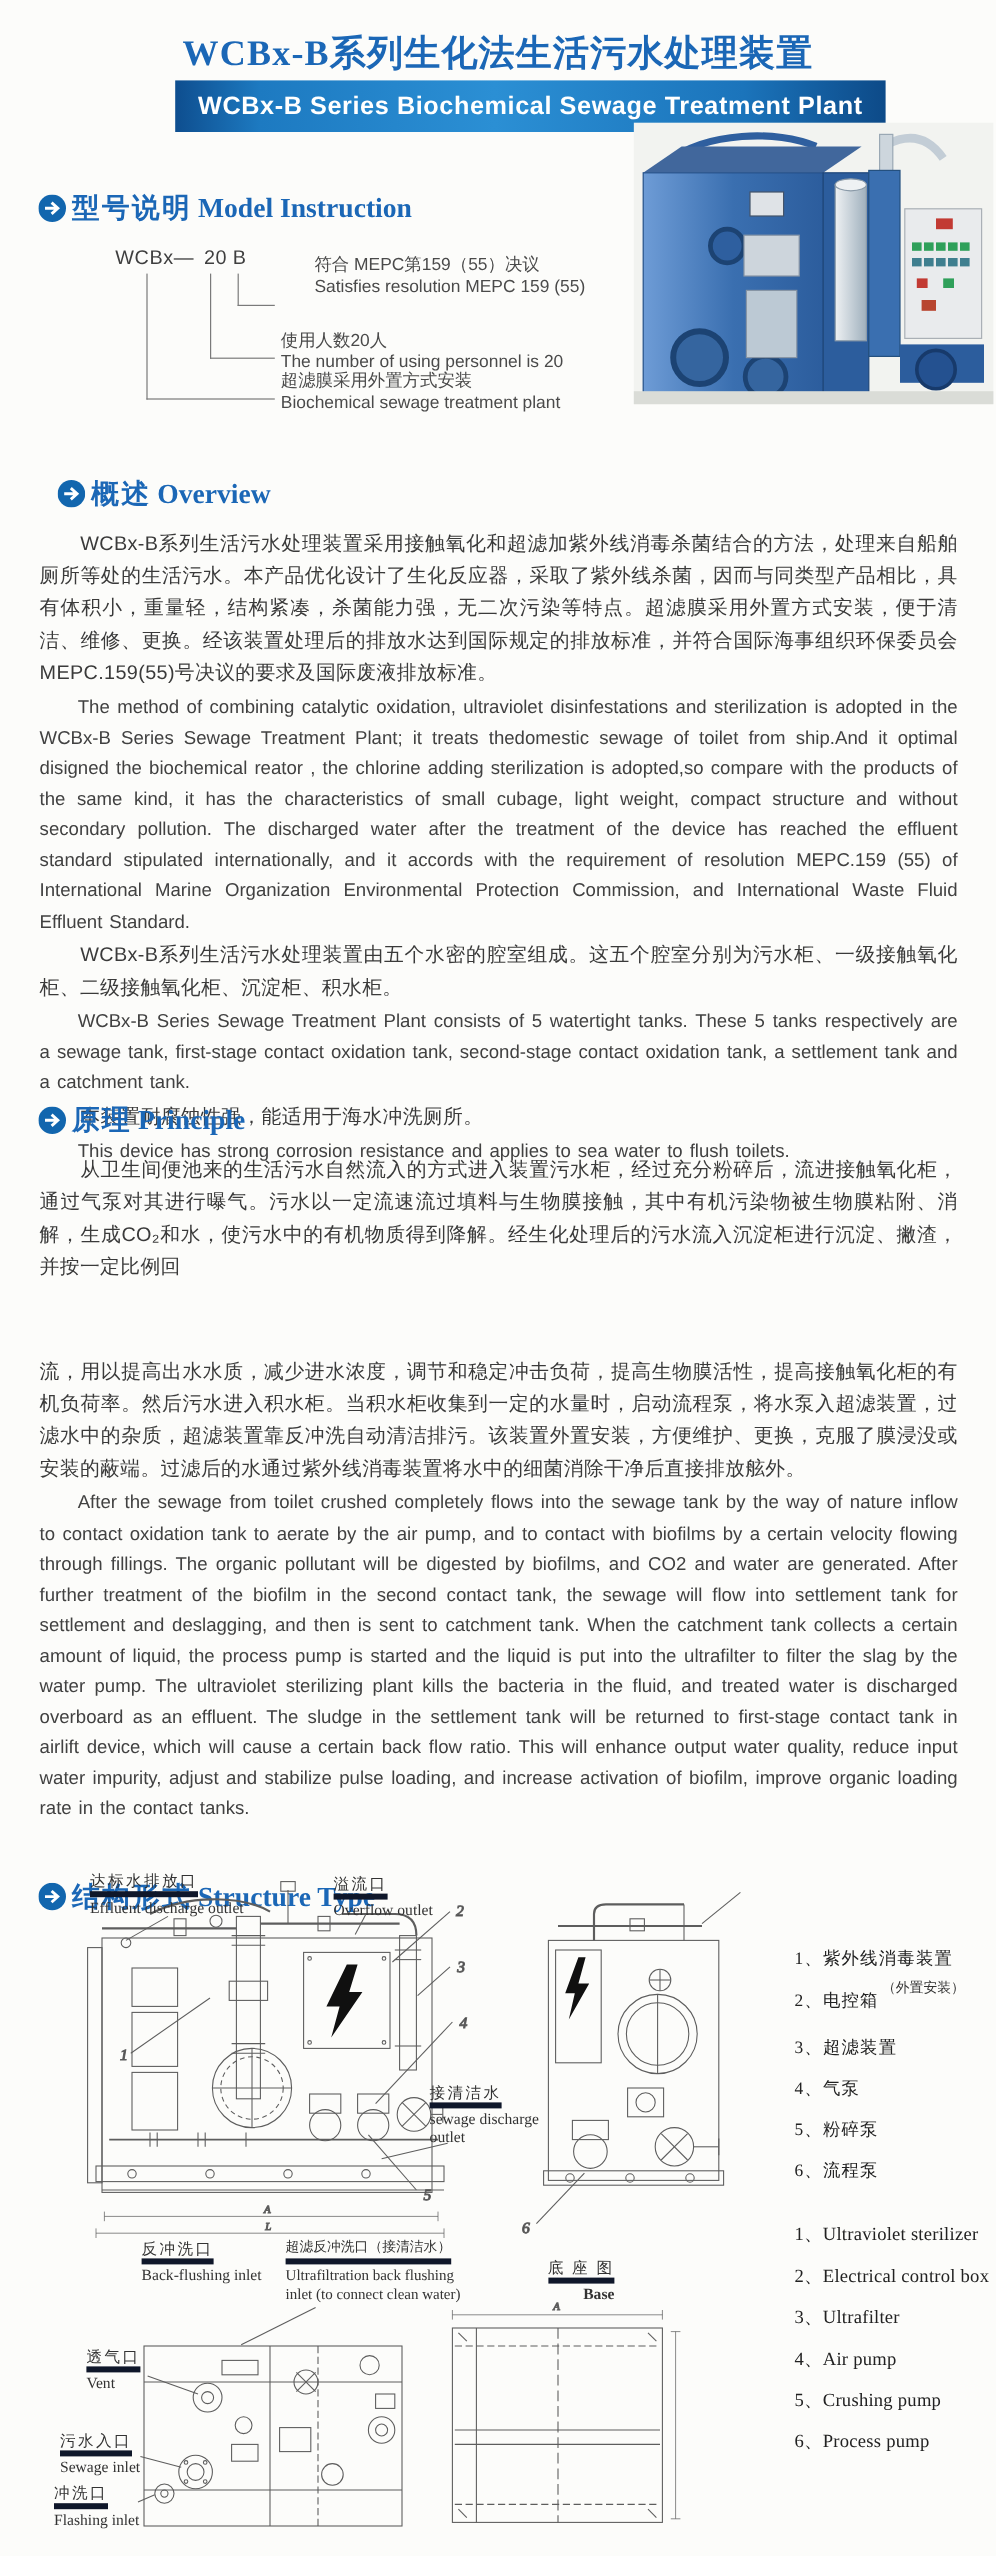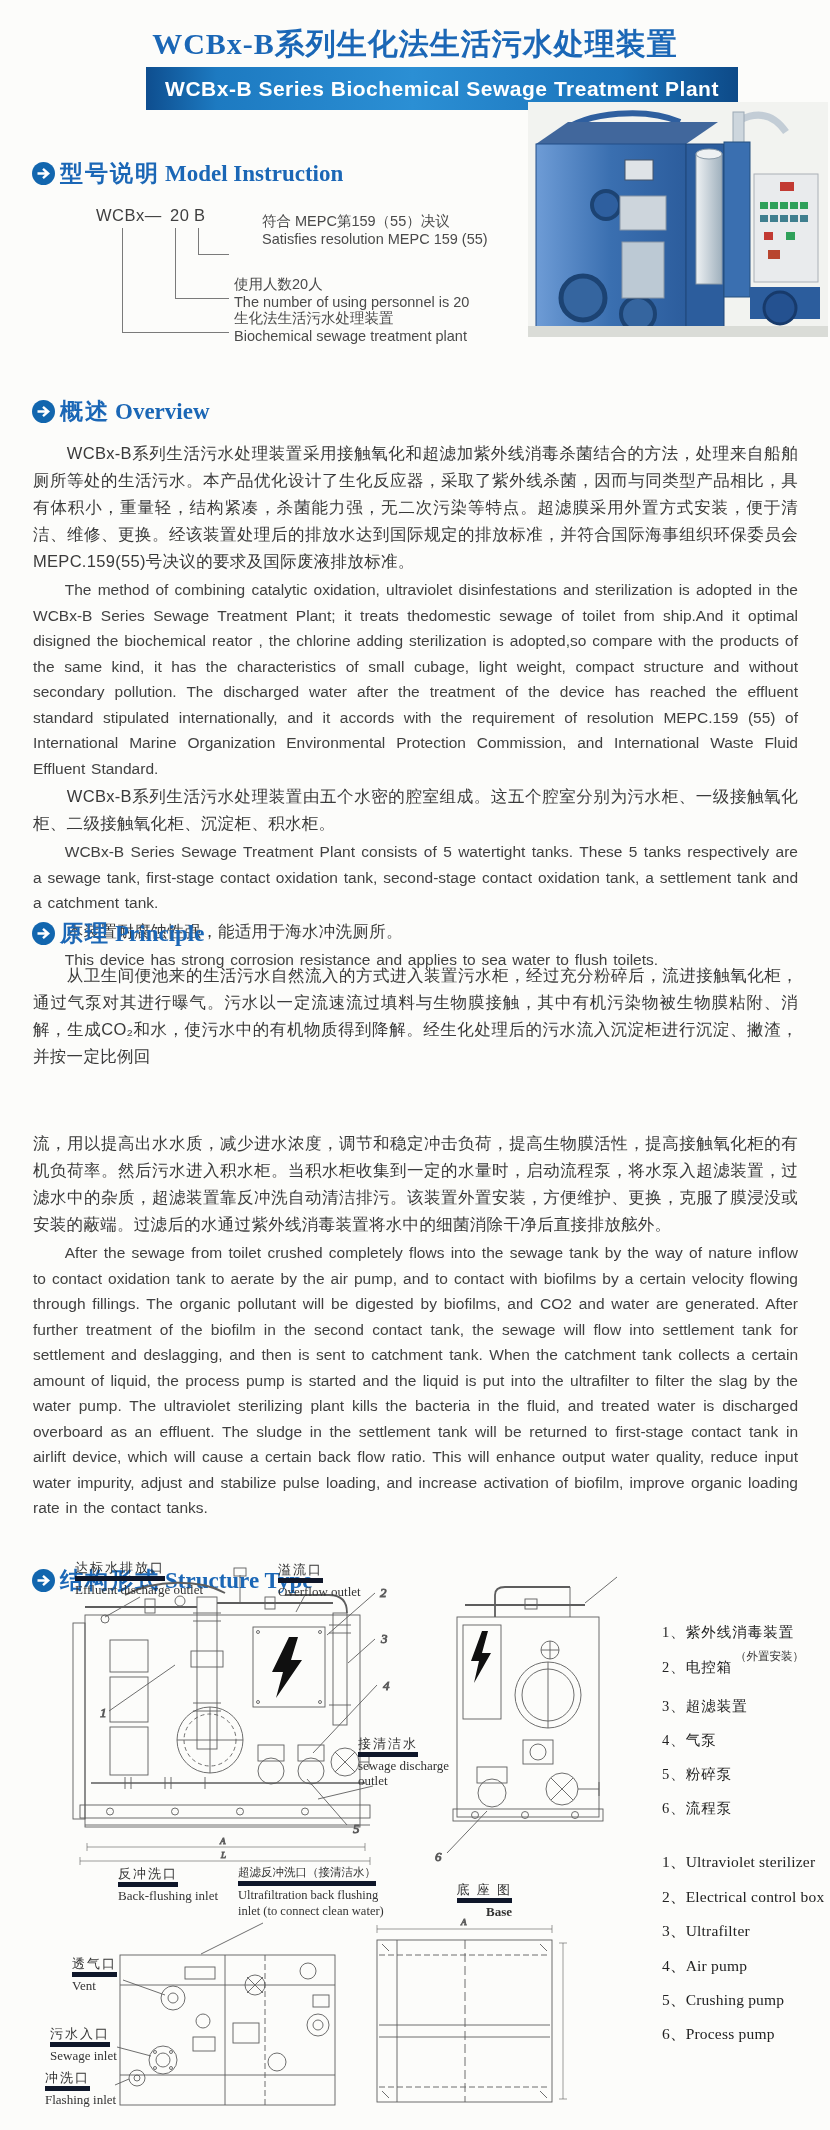--- a/index.html
+++ b/index.html
@@ -85,21 +85,21 @@
 
     <div class="mnote" style="left:234px;top:213px;margin-left:28px;">
       <div>符合 MEPC第159（55）决议</div>
       <div>Satisfies resolution MEPC 159 (55)</div>
     </div>
     <div class="mnote" style="left:234px;top:276px;">
       <div>使用人数20人</div>
       <div>The number of using personnel is 20</div>
     </div>
     <div class="mnote" style="left:234px;top:310px;">
-      <div>生化法生活污水处理装置</div>
+      <div>超滤膜采用外置方式安装</div>
       <div>Biochemical sewage treatment plant</div>
     </div>
   </div>
 
   <div style="position:absolute;left:528px;top:102px;width:300px;height:235px;">
     <svg width="300" height="235" viewBox="0 0 300 235">
       <defs>
         <linearGradient id="tg" x1="0" y1="0" x2="1" y2="0">
           <stop offset="0" stop-color="#6e9cd6"></stop>
             <stop offset="0.5" stop-color="#3a6fb0"></stop>
@@ -142,21 +142,21 @@
         <rect x="236" y="130" width="9" height="8" fill="#c23a33"></rect>
           <rect x="258" y="130" width="9" height="8" fill="#2fa05a"></rect>
         <rect x="240" y="148" width="12" height="9" fill="#b8452f"></rect>
       </g>
       <rect x="222" y="185" width="70" height="32" fill="#2c5d9d"></rect>
       <circle cx="252" cy="206" r="16" fill="#245190" stroke="#173a6b" stroke-width="3"></circle>
       <rect x="0" y="224" width="300" height="11" fill="#dadcd7"></rect>
     </svg>
   </div>
 
-  <div class="sec-head" style="top:396px;left:32px;text-align:right;">
+  <div class="sec-head" style="top:396px;left:48px;text-align:right;">
     <span class="bullet">
       <svg width="23" height="23" viewBox="0 0 23 23">
           <circle cx="11.5" cy="11.5" r="11.5" fill="#1266ae"></circle>
           <path d="M5.5 11.5 H15 M11 6.8 L16.2 11.5 L11 16.2" stroke="#fff" stroke-width="2.4" fill="none"></path>
         </svg>
     </span>
     <span class="zh">概述</span>
     <span class="en">Overview</span>
   </div>
 

